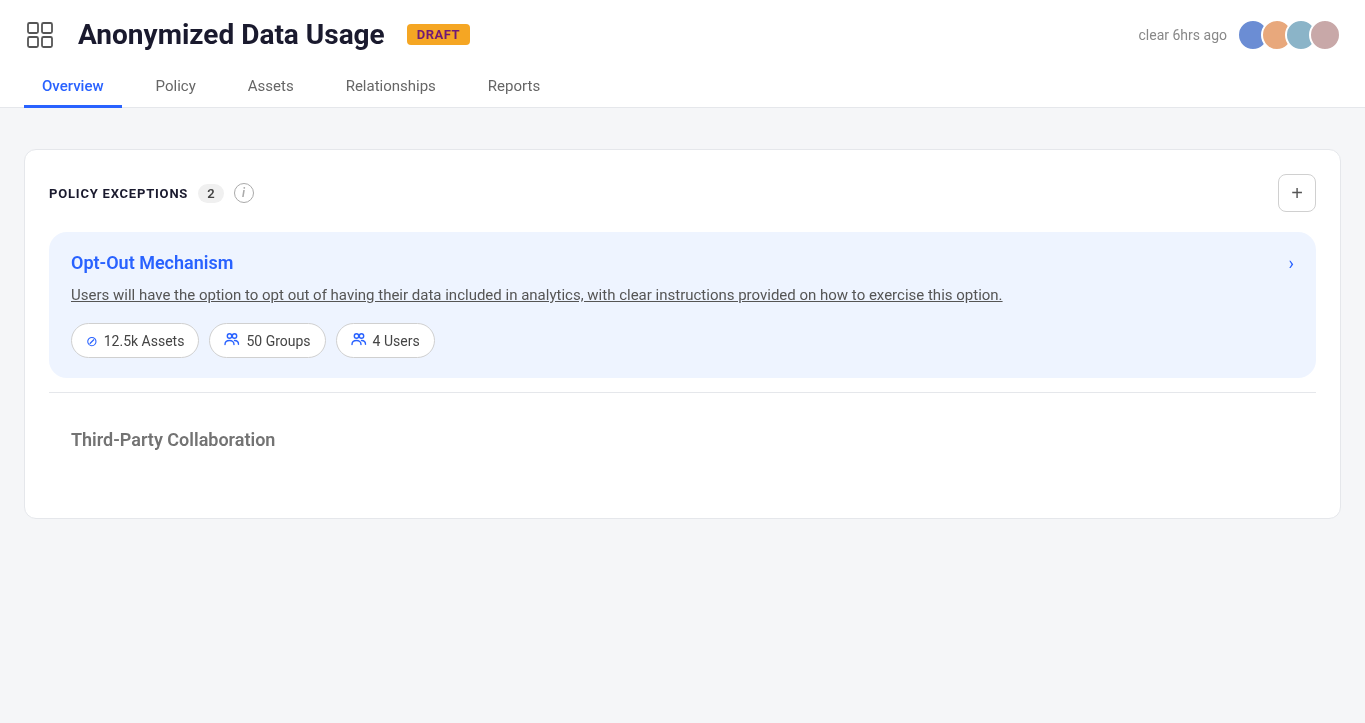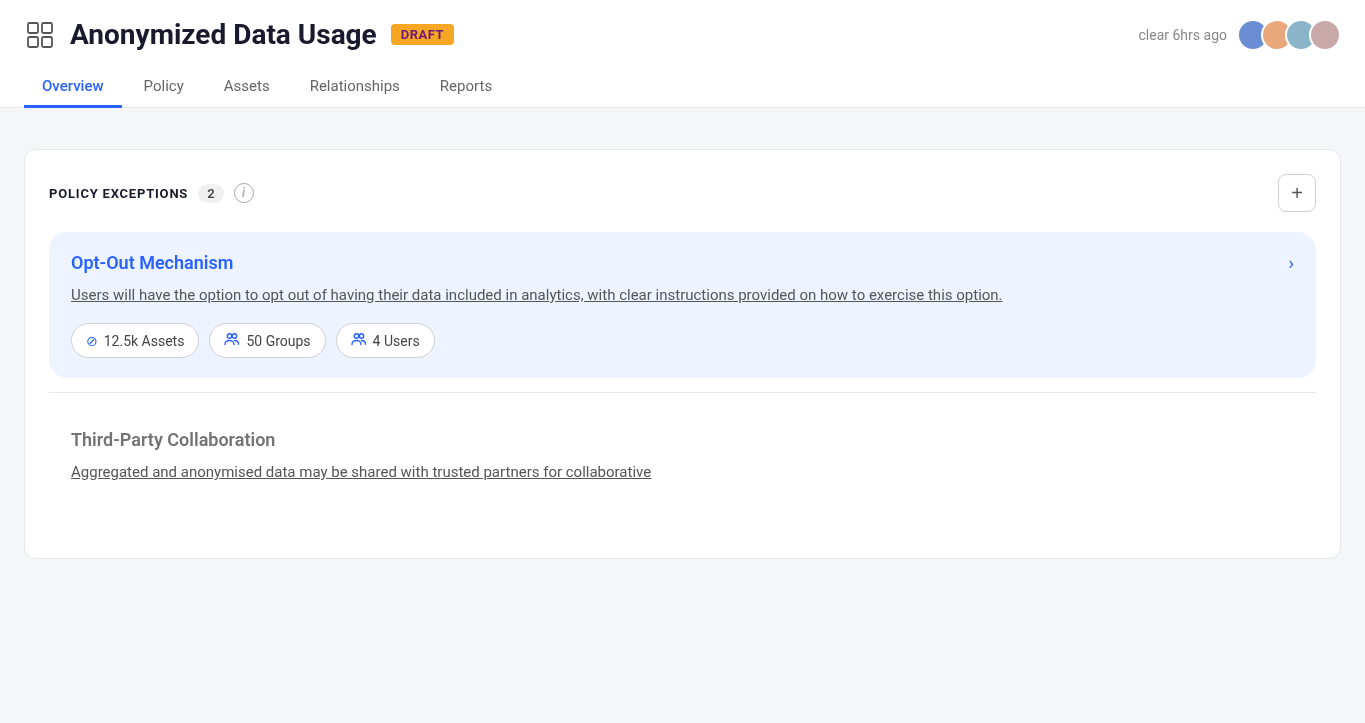--- a/index.html
+++ b/index.html
@@ -18,21 +18,21 @@
     }
     .header-top {
       display: flex;
       align-items: center;
       justify-content: space-between;
       padding-bottom: 16px;
     }
     .title-area {
       display: flex;
       align-items: center;
-      gap: 14px;
+      gap: 22px;
     }
     .title-icon {
       display: flex;
       align-items: center;
       justify-content: center;
       width: 32px;
       height: 32px;
       flex-shrink: 0;
     }
     .title-icon svg {
@@ -82,21 +82,21 @@
     }
     .avatar:first-child { margin-left: 0; }
     .avatar-1 { background: #6b8dd4; }
     .avatar-2 { background: #e8a87c; }
     .avatar-3 { background: #b0c4de; }
     .avatar-4 { background: #d4a5a5; }
 
     
     .tabs {
       display: flex;
-      gap: 4px;
+      gap: 16px;
     }
     .tab {
       padding: 10px 18px;
       font-size: 15px;
       color: #666;
       cursor: pointer;
       border-bottom: 3px solid transparent;
       margin-bottom: -1px;
       transition: color 0.15s;
     }
@@ -327,18 +327,15 @@
         </div>
       </div>
     </div>
 
     <hr class="divider">
 
     <div class="exception-item plain">
       <div class="exception-title-row">
         <span class="exception-title plain-title">Third-Party Collaboration</span>
       </div>
-      <p class="exception-desc">
-        Aggregated and anonymised data may be shared with trusted partners for collaborative
-      </p>
     </div>
   </div>
 </div>
 
 </body></html>

